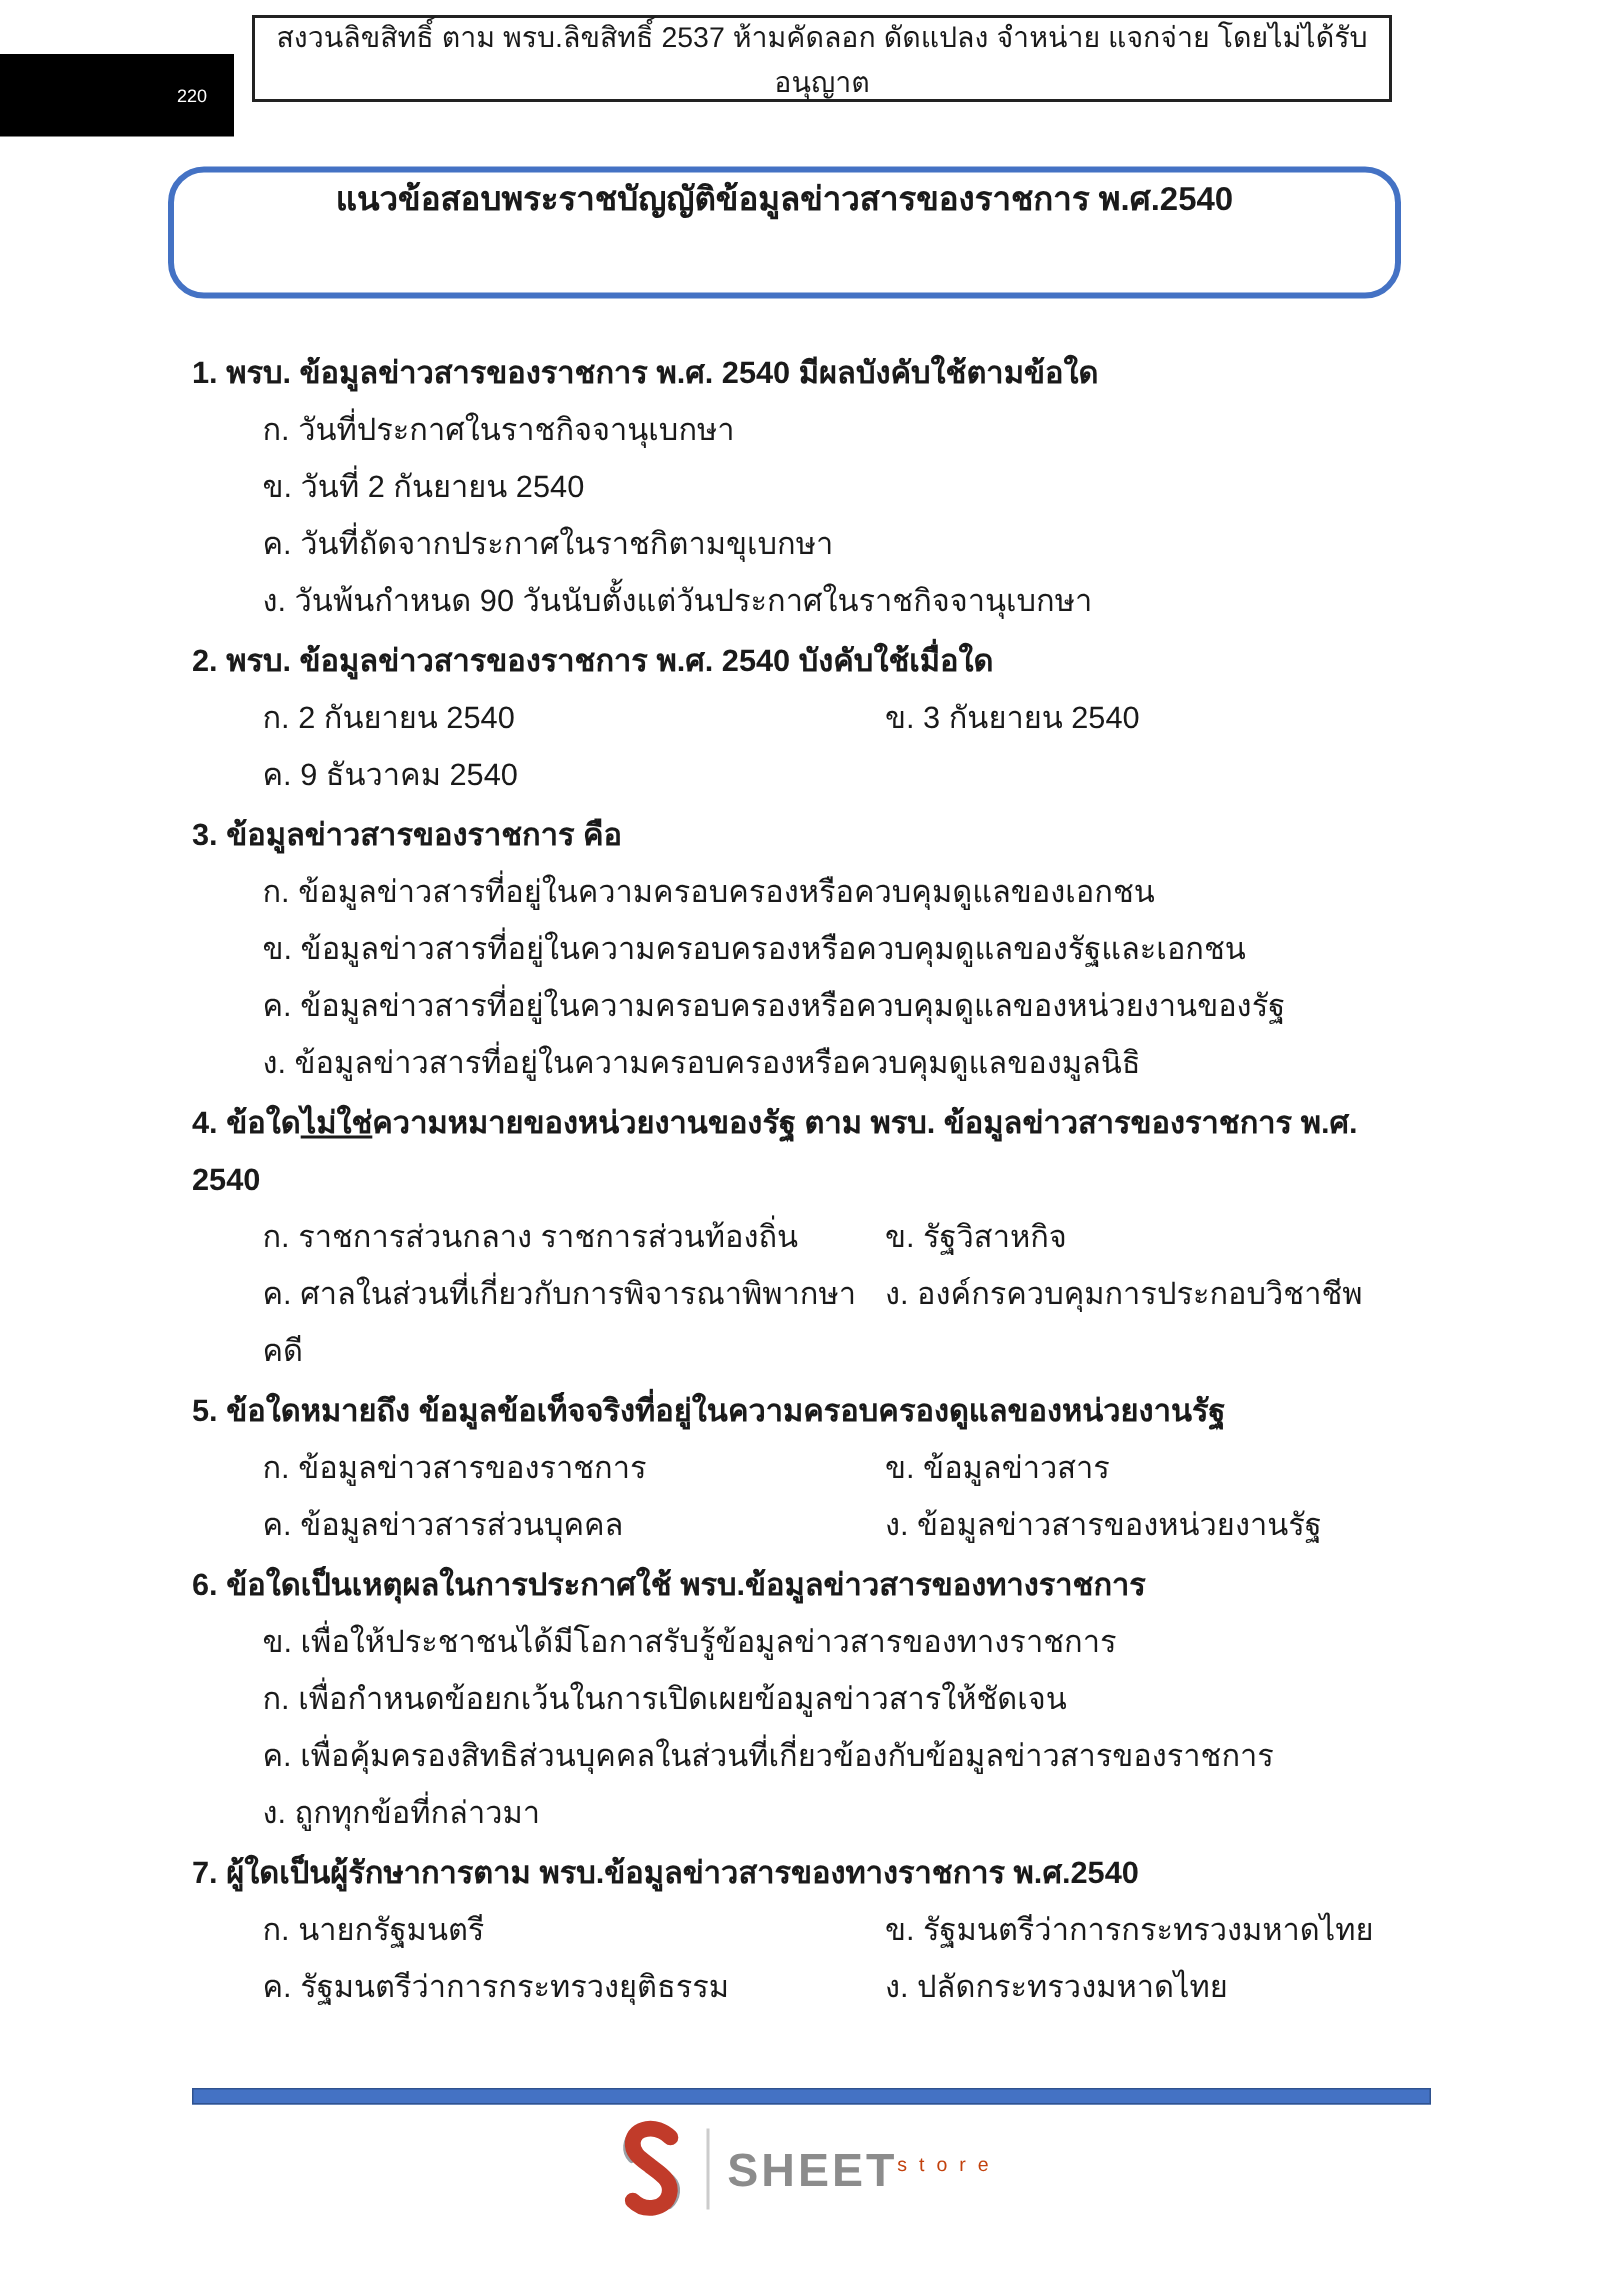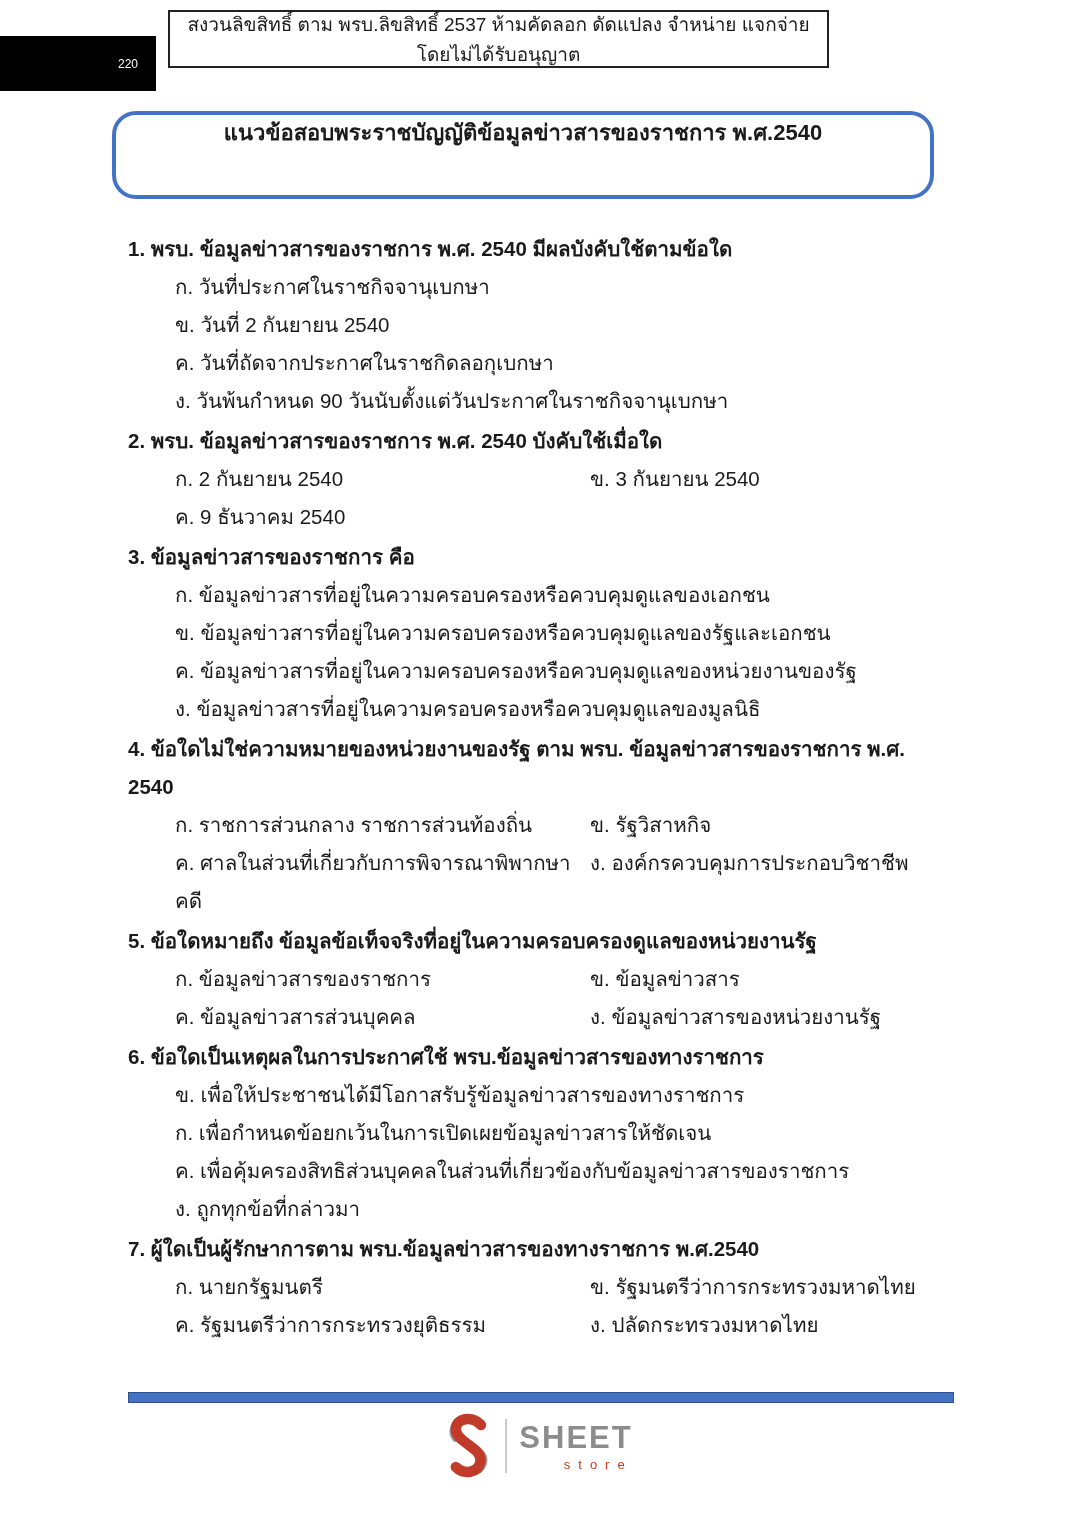--- a/index.html
+++ b/index.html
@@ -8,52 +8,52 @@
     font-family:"Liberation Sans","DejaVu Sans",sans-serif; color:#1a1a1a;
     overflow:hidden;
   }
   .page-num-box {
     position:absolute; left:0; top:36px; width:156px; height:55px;
     background:#000000; color:#ffffff;
     display:flex; align-items:center; justify-content:flex-end;
     padding-right:18px; box-sizing:border-box; font-size:12px;
   }
   .copyright-box {
-    position:absolute; left:168px; top:10px; width:661px; height:58px;
+    position:absolute; left:168px; top:10px; width:760px; height:58px;
     border:2px solid #222222; box-sizing:border-box; background:#ffffff;
     display:flex; align-items:center; justify-content:center;
     font-size:19px; text-align:center;
   }
   .title-box {
     position:absolute; left:112px; top:111px; width:822px; height:88px;
     border:4px solid #4472C4; border-radius:24px; box-sizing:border-box;
     display:flex; justify-content:center;
     padding-bottom:8px; font-weight:bold; font-size:22px; background:#ffffff;
   }
   .questions {
     position:absolute; left:128px; top:230px; width:824px; font-size:20.5px;
   }
   .question { margin-bottom:2px; }
   .q-title { font-weight:bold; line-height:38px; }
-  .q-title .u { }
+  .q-title .u { text-decoration:underline; }
   .options .option { line-height:38px; }
   .options.one-col .option { padding-left:47px; }
   .options.two-col { display:grid; grid-template-columns:462px 1fr; }
   .options.two-col .option { padding-left:47px; box-sizing:border-box; }
   .options.two-col .option:nth-child(even) { padding-left:0; }
   .footer-bar {
     position:absolute; left:128px; top:1392px; width:826px; height:11px;
     background:#4472C4; border:1px solid #2F528F; box-sizing:border-box;
   }
   .footer-logo {
     position:absolute; left:0; top:1412px; width:1076px;
     display:flex; align-items:center; justify-content:center; gap:12px;
   }
   .logo-divider { width:2px; height:54px; background:#cccccc; }
-  .logo-text { display:flex; flex-direction:column;text-align:right; }
+  .logo-text { display:flex; flex-direction:row;text-align:right; }
   .brand-name {
     font-size:31px; font-weight:bold; color:#8c8c8c;
     letter-spacing:2px; line-height:1;
   }
   .brand-subtitle {
     font-size:13px; color:#c2410c; letter-spacing:8px; margin-top:5px; line-height:1;
   }
 </style>
 </head>
 <body>
@@ -69,21 +69,21 @@
 <div class="title-box">
   <span>แนวข้อสอบพระราชบัญญัติข้อมูลข่าวสารของราชการ พ.ศ.2540</span>
 </div>
 
 <div class="questions">
   <div class="question">
     <div class="q-title"><span>1. พรบ. ข้อมูลข่าวสารของราชการ พ.ศ. 2540 มีผลบังคับใช้ตามข้อใด</span><span class="u"></span><span></span></div>
     <div class="options one-col">
         <div class="option">ก. วันที่ประกาศในราชกิจจานุเบกษา</div>
         <div class="option">ข. วันที่ 2 กันยายน 2540</div>
-        <div class="option">ค. วันที่ถัดจากประกาศในราชกิดลอกุเบกษา</div>
+        <div class="option">ค. วันที่ถัดจากประกาศในราชกิตามขุเบกษา</div>
         <div class="option">ง. วันพ้นกำหนด 90 วันนับตั้งแต่วันประกาศในราชกิจจานุเบกษา</div>
       </div>
   </div>
 
   <div class="question">
     <div class="q-title"><span>2. พรบ. ข้อมูลข่าวสารของราชการ พ.ศ. 2540 บังคับใช้เมื่อใด</span><span class="u"></span><span></span></div>
     <div class="options two-col">
         <div class="option">ก. 2 กันยายน 2540</div>
         <div class="option">ข. 3 กันยายน 2540</div>
         <div class="option">ค. 9 ธันวาคม 2540</div>

